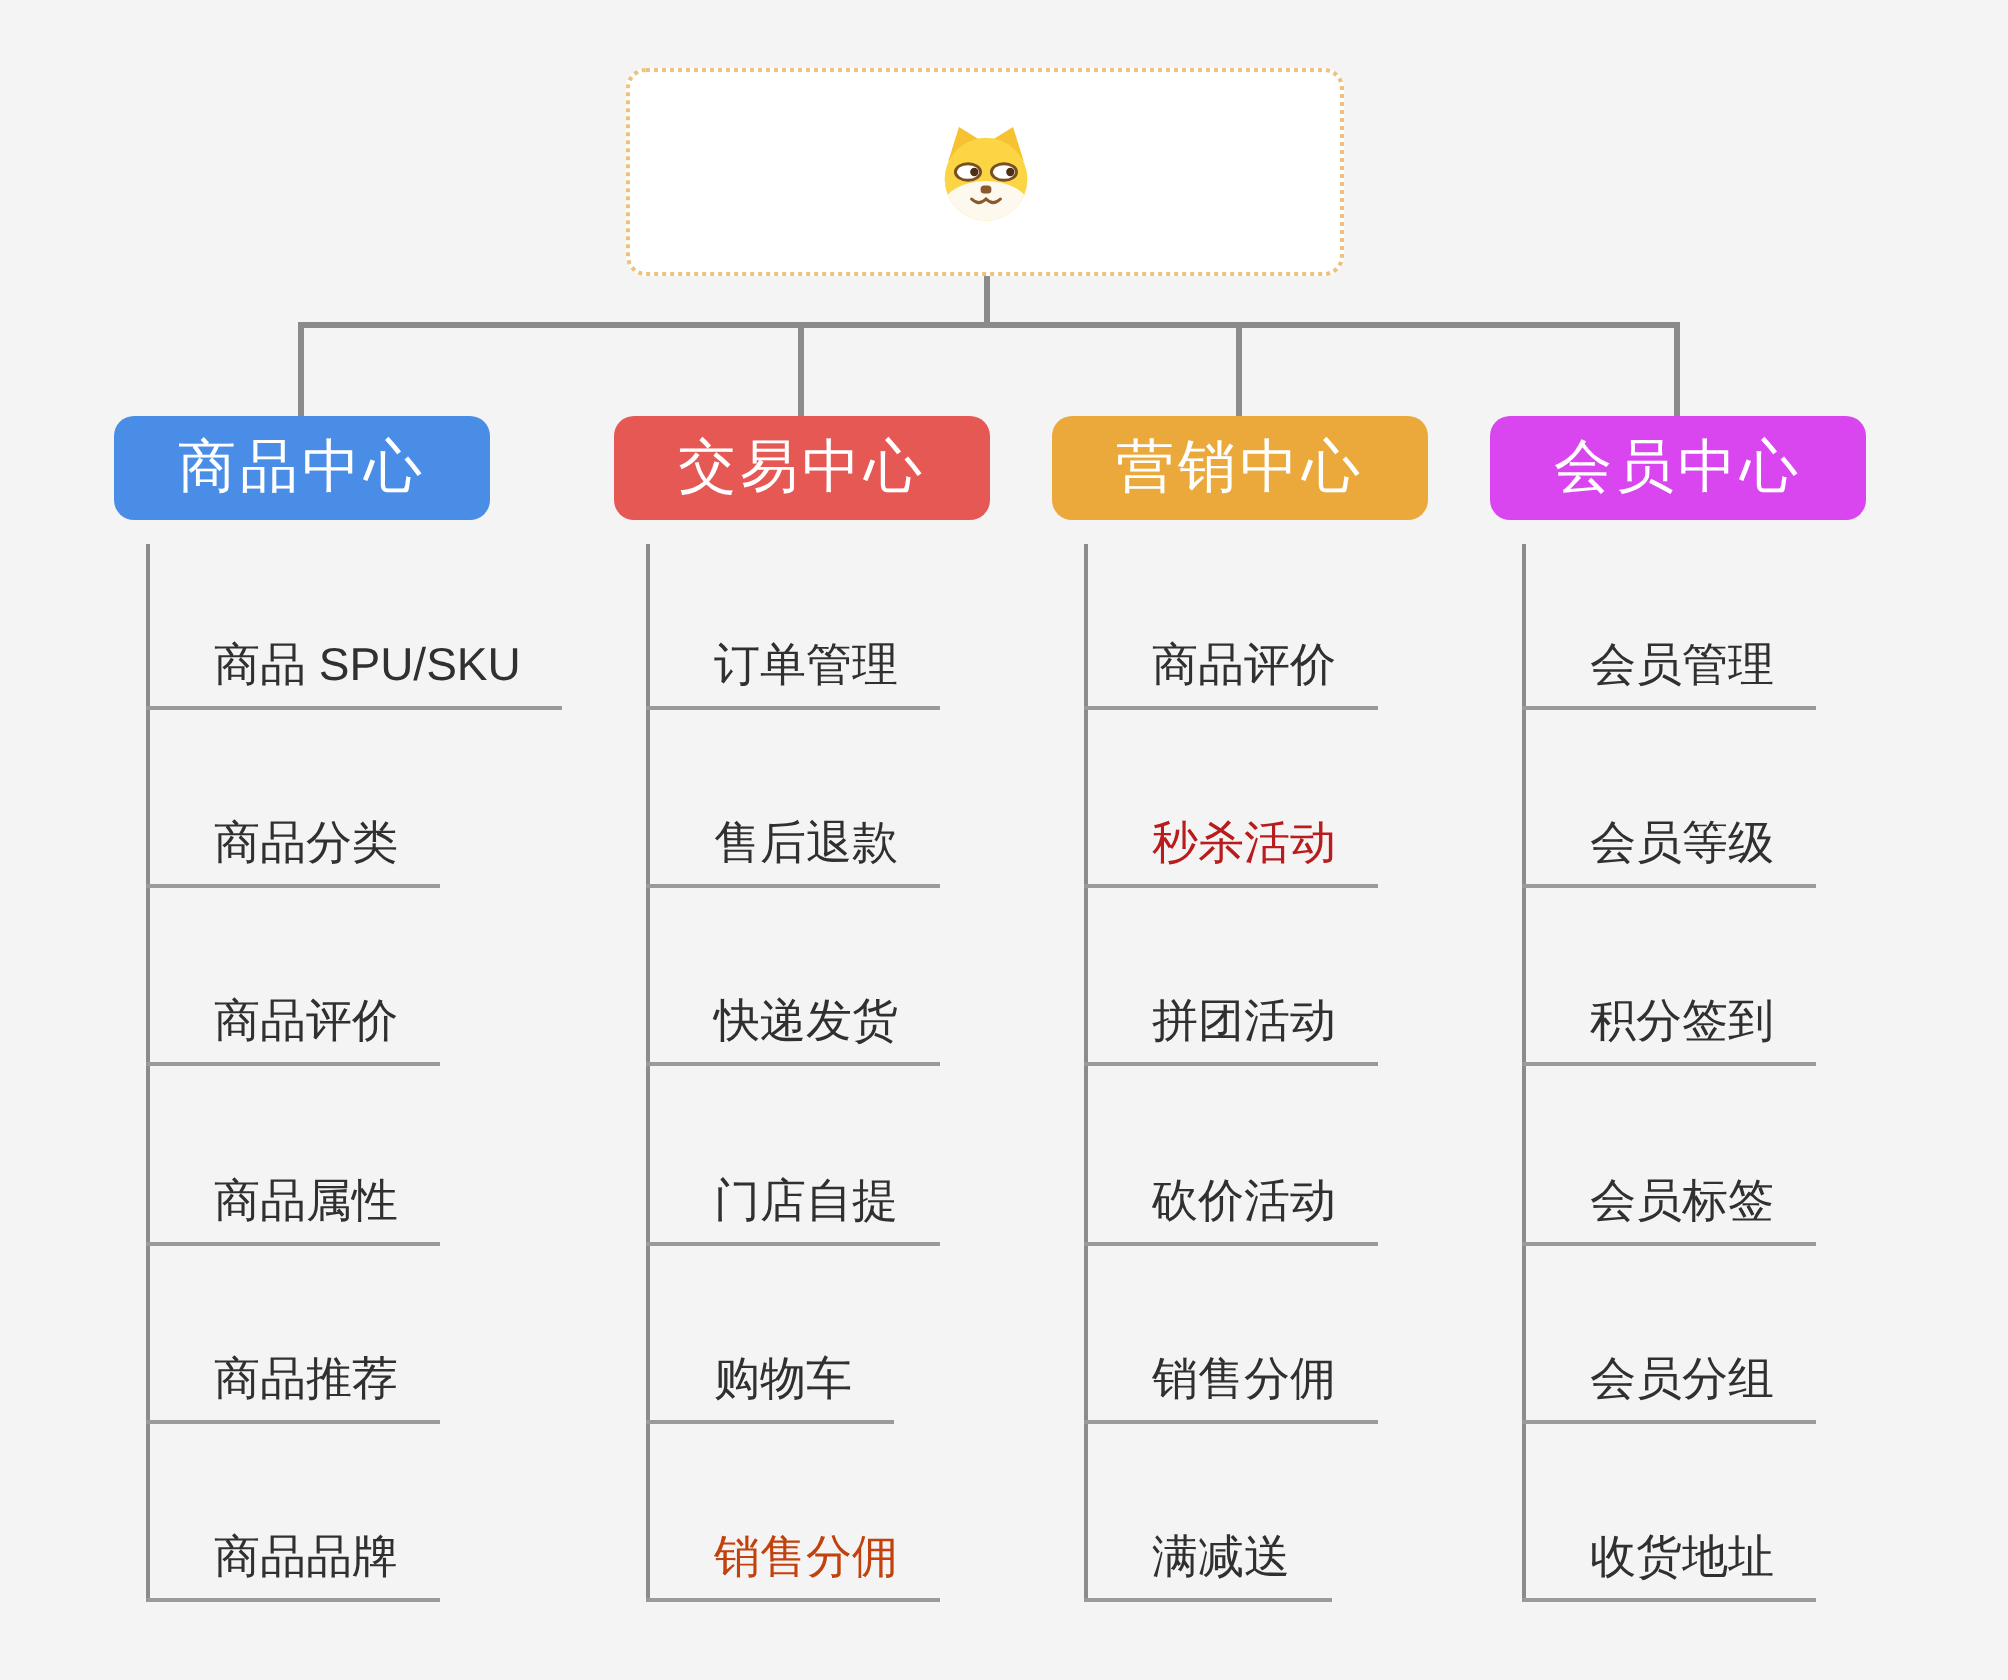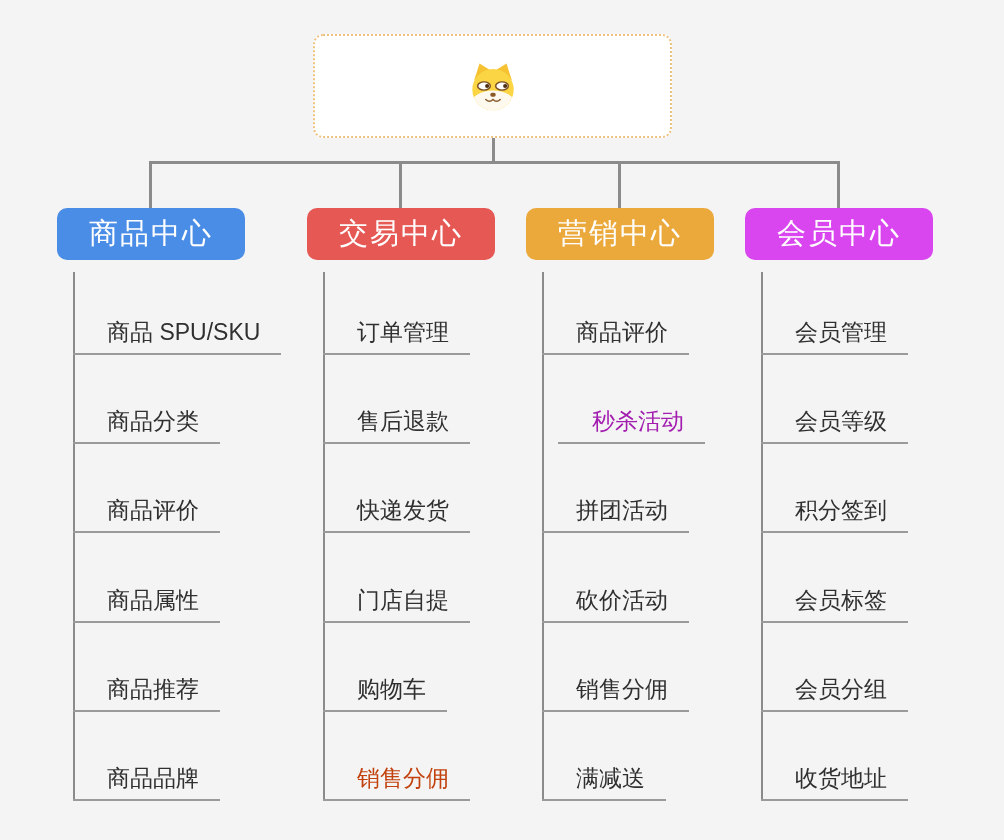--- a/index.html
+++ b/index.html
@@ -84,21 +84,21 @@
       <div class="leaf" style="left: 323px; top: 406px; border-bottom-color: rgb(154, 154, 154); color: rgb(48, 48, 48);">售后退款</div>
       <div class="leaf" style="left: 323px; top: 495px; border-bottom-color: rgb(154, 154, 154); color: rgb(48, 48, 48);">快递发货</div>
       <div class="leaf" style="left: 323px; top: 585px; border-bottom-color: rgb(154, 154, 154); color: rgb(48, 48, 48);">门店自提</div>
       <div class="leaf" style="left: 323px; top: 674px; border-bottom-color: rgb(154, 154, 154); color: rgb(48, 48, 48);">购物车</div>
       <div class="leaf" style="left: 323px; top: 763px; border-bottom-color: rgb(154, 154, 154); color: #c2410c;">销售分佣</div>
       <div class="branch-box" style="left: 526px; width: 188px; background: rgb(235, 169, 60);">
       <span class="branch-label">营销中心</span>
     </div>
       <div class="spine" style="left: 542px; top: 272px; height: 529px; background: rgb(139, 139, 139);"></div>
       <div class="leaf" style="left: 542px; top: 317px; border-bottom-color: rgb(154, 154, 154); color: rgb(48, 48, 48);">商品评价</div>
-      <div class="leaf" style="left: 542px; top: 406px; border-bottom-color: rgb(154, 154, 154); color: #a21caf; margin-left: 16px;">秒杀活动</div>
+      <div class="leaf" style="left: 542px; top: 406px; border-bottom-color: rgb(154, 154, 154); color: #b91c1c;">秒杀活动</div>
       <div class="leaf" style="left: 542px; top: 495px; border-bottom-color: rgb(154, 154, 154); color: rgb(48, 48, 48);">拼团活动</div>
       <div class="leaf" style="left: 542px; top: 585px; border-bottom-color: rgb(154, 154, 154); color: rgb(48, 48, 48);">砍价活动</div>
       <div class="leaf" style="left: 542px; top: 674px; border-bottom-color: rgb(154, 154, 154); color: rgb(48, 48, 48);">销售分佣</div>
       <div class="leaf" style="left: 542px; top: 763px; border-bottom-color: rgb(154, 154, 154); color: rgb(48, 48, 48);">满减送</div>
       <div class="branch-box" style="left: 745px; width: 188px; background: #d946ef;">
       <span class="branch-label">会员中心</span>
     </div>
       <div class="spine" style="left: 761px; top: 272px; height: 529px; background: rgb(139, 139, 139);"></div>
       <div class="leaf" style="left: 761px; top: 317px; border-bottom-color: rgb(154, 154, 154); color: rgb(48, 48, 48);">会员管理</div>
       <div class="leaf" style="left: 761px; top: 406px; border-bottom-color: rgb(154, 154, 154); color: rgb(48, 48, 48);">会员等级</div>

